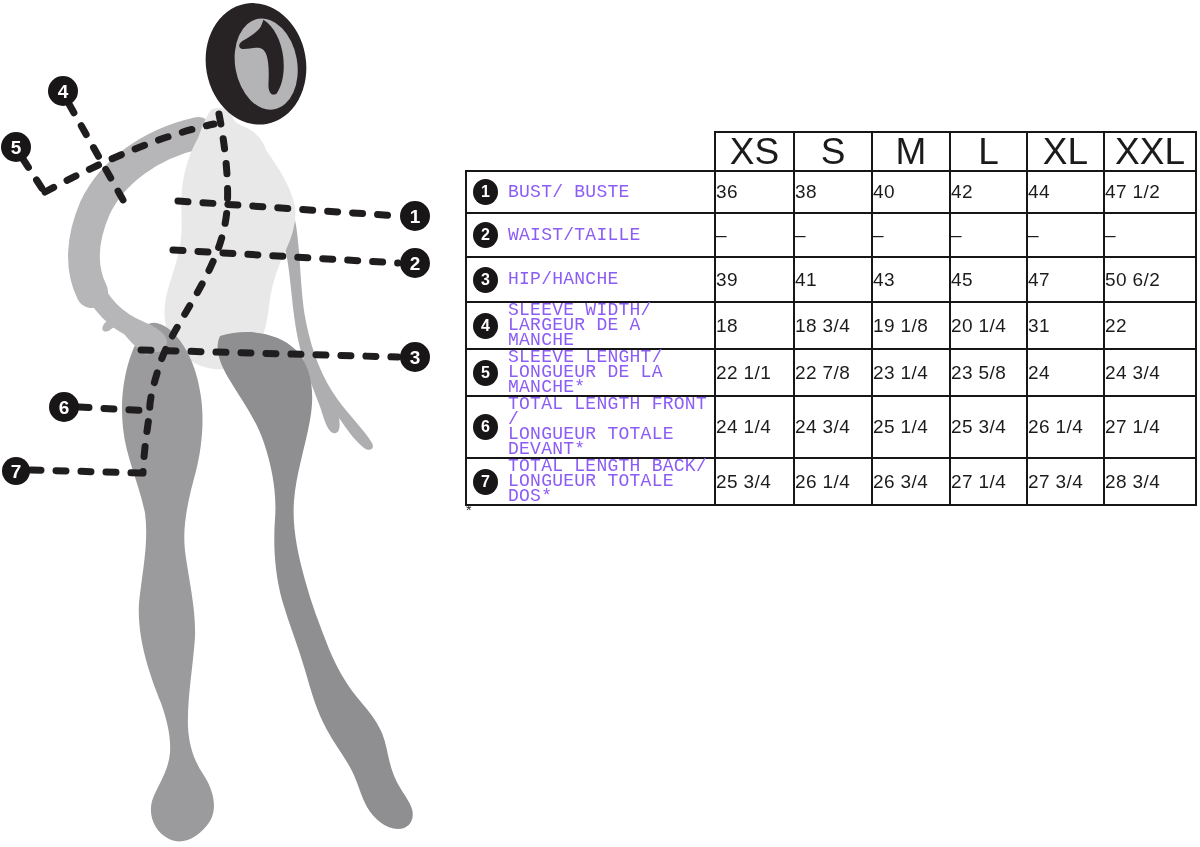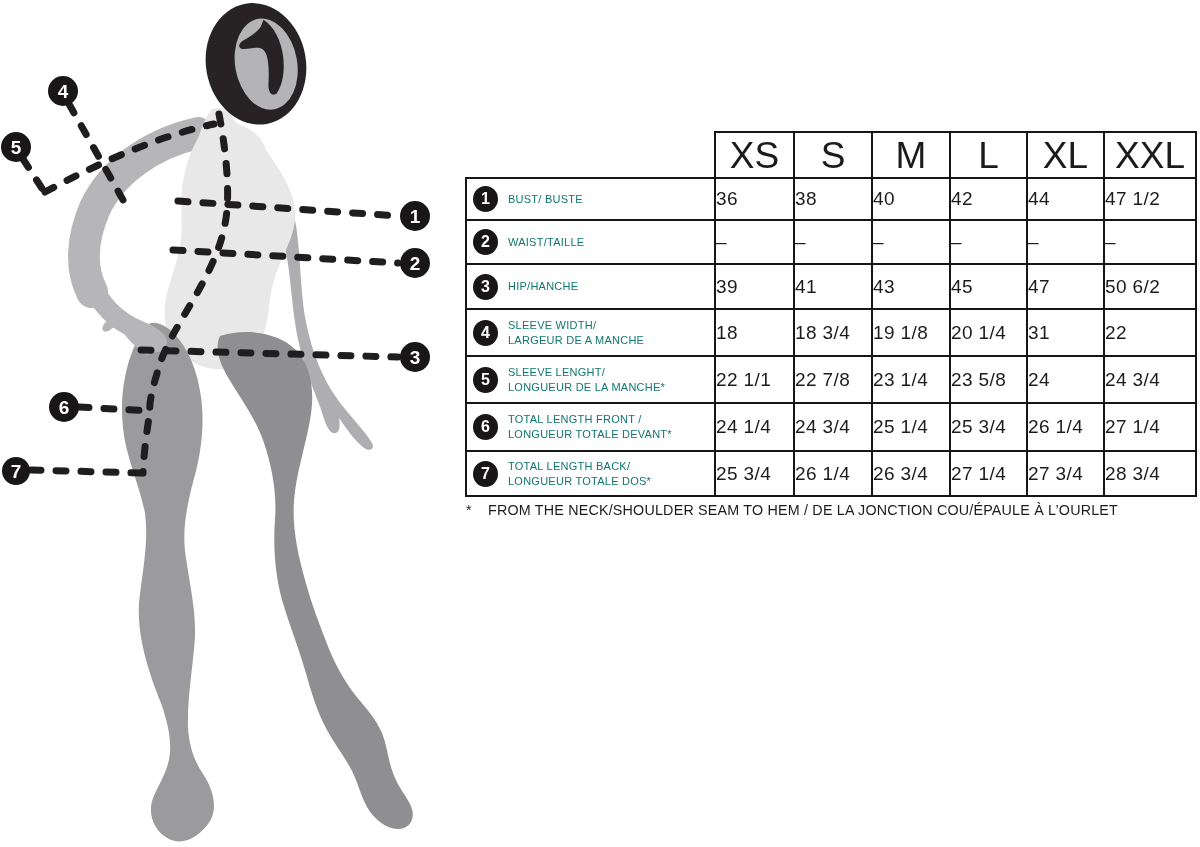--- a/index.html
+++ b/index.html
@@ -27,22 +27,23 @@
     font-size:19px;color:#1c1c1c;letter-spacing:.4px;
   }
   #size-table td.lbl{padding-left:6px;}
   .lblwrap{display:flex;align-items:center;gap:10px;}
   .numbadge{
     flex:0 0 auto;width:25px;height:26px;border-radius:50%;
     background:#191617;color:#ffffff;display:flex;align-items:center;justify-content:center;
     font-size:16px;font-weight:600;
   }
   .lbltext{
-    font-size:11px;line-height:15px;letter-spacing:.25px;color:#0f766e;
+    font-size:18px;line-height:15px;letter-spacing:.25px;color:#8b5cf6;
     text-transform:uppercase;
+    font-family:Liberation Mono, monospace;
   }
   
   #footnote{
     position:absolute;left:466px;top:502px;width:720px;
     font-size:14.3px;letter-spacing:.2px;color:#1c1c1c;display:flex;
   }
   #footnote .mark{flex:0 0 22px;}
 </style>
 </head>
 <body>
@@ -116,21 +117,21 @@
     <colgroup>
       <col style="width:249px">
         <col style="width:79px">
         <col style="width:78px">
       <col style="width:78px">
         <col style="width:77px">
         <col style="width:77px">
         <col style="width:92px">
     </colgroup>
     <tbody>
-        <tr style="height:46px">
+        <tr style="height:39px">
       <td class="corner"></td>
       <th class="size-h">XS</th>
       <th class="size-h">S</th>
       <th class="size-h">M</th>
       <th class="size-h">L</th>
       <th class="size-h">XL</th>
       <th class="size-h">XXL</th>
     </tr>
 
     <tr style="height:42px">
@@ -253,16 +254,15 @@
       <td class="val">26 3/4</td>
       <td class="val">27 1/4</td>
       <td class="val">27 3/4</td>
       <td class="val">28 3/4</td>
     </tr>
   </tbody>
     </table>
 
   <div id="footnote">
     <span class="mark">*</span>
-    <span>FROM THE NECK/SHOULDER SEAM TO HEM / DE LA JONCTION COU/ÉPAULE À L’OURLET</span>
   </div>
 
 </div>
 
 </body></html>

